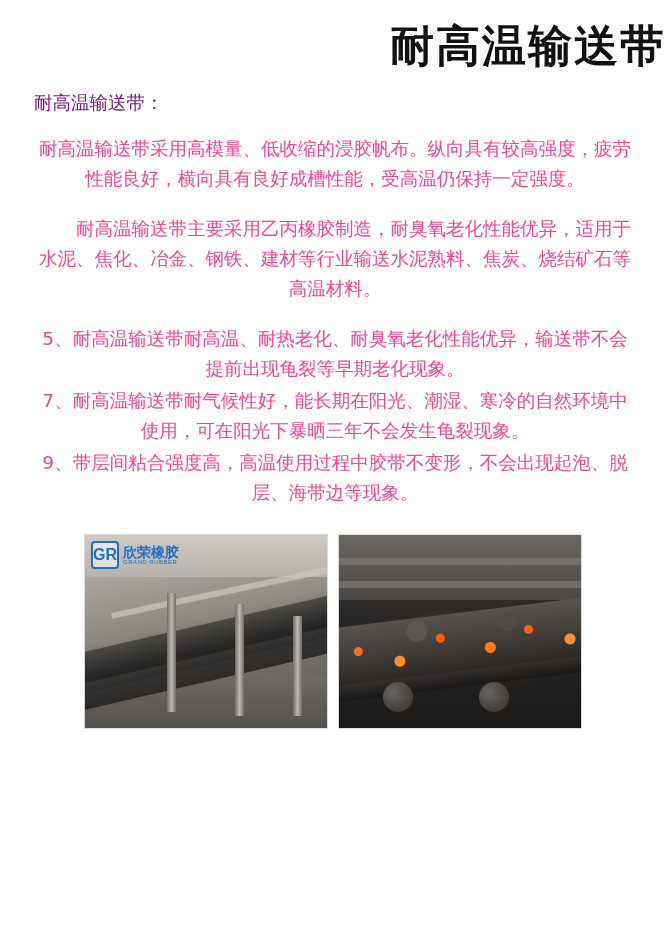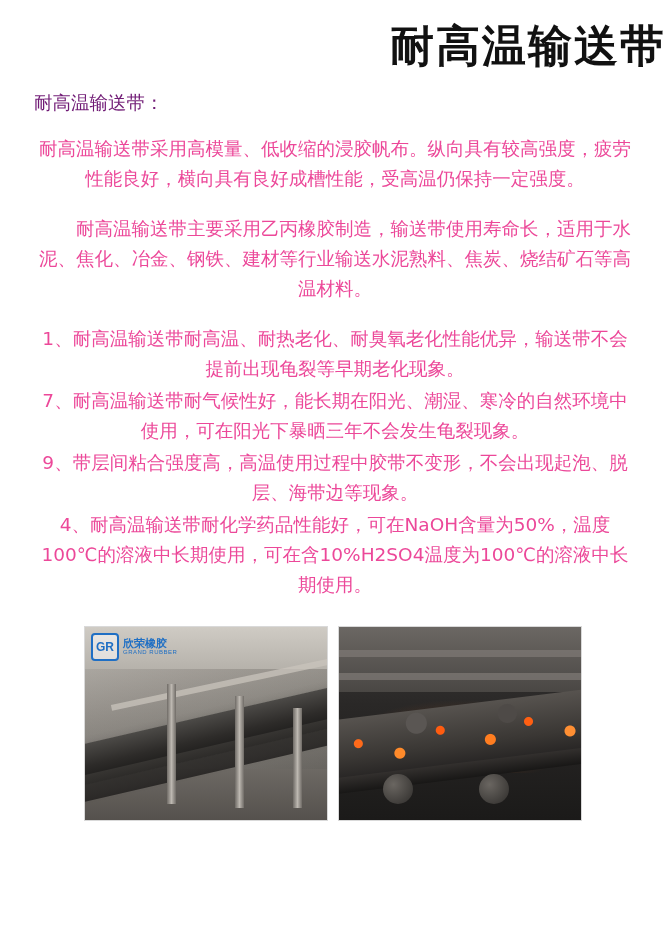--- a/index.html
+++ b/index.html
@@ -134,35 +134,35 @@
     align-items: center;
     gap: 4px;
     background: rgba(255,255,255,0.0);
   }
   .logo .mark {
     width: 24px;
     height: 24px;
     border: 2px solid #1f6fc4;
     border-radius: 4px;
     color: #1f6fc4;
-    font-size: 12px;
+    font-size: 16px;
     font-weight: bold;
     display: flex;
     align-items: center;
     justify-content: center;
     background: rgba(255,255,255,0.55);
     font-family: "Liberation Sans", sans-serif;
   }
   .logo .txt {
     display: flex;
     flex-direction: column;
     line-height: 1;
   }
   .logo .txt .cn {
-    font-size: 11px;
+    font-size: 14px;
     color: #1f6fc4;
     font-weight: bold;
   }
   .logo .txt .en {
     font-size: 6px;
     color: #1f6fc4;
     letter-spacing: 0.5px;
     font-family: "Liberation Sans", sans-serif;
   }
   
@@ -234,27 +234,26 @@
 
 <div class="page">
 
   <h1 class="title">耐高温输送带</h1>
 
   <div class="content">
 
     <div class="heading-line">耐高温输送带：</div>
     <p class="para gap-md">耐高温输送带采用高模量、低收缩的浸胶帆布。纵向具有较高强度，疲劳性能良好，横向具有良好成槽性能，受高温仍保持一定强度。</p>
 
-    <p class="para indent gap-md">耐高温输送带主要采用乙丙橡胶制造，输送带使用寿命长，适用于水泥、焦化、冶金、钢铁、建材等行业输送水泥熟料、焦炭、烧结矿石等高温材料。</p>
+    <p class="para indent gap-md">耐高温输送带主要采用乙丙橡胶制造，耐臭氧老化性能优异，适用于水泥、焦化、冶金、钢铁、建材等行业输送水泥熟料、焦炭、烧结矿石等高温材料。</p>
 
     <div class="features">
-      <p class="para">1、耐高温输送带耐高温、耐热老化、耐臭氧老化性能优异，输送带不会提前出现龟裂等早期老化现象。</p>
+      <p class="para">5、耐高温输送带耐高温、耐热老化、耐臭氧老化性能优异，输送带不会提前出现龟裂等早期老化现象。</p>
       <p class="para">7、耐高温输送带耐气候性好，能长期在阳光、潮湿、寒冷的自然环境中使用，可在阳光下暴晒三年不会发生龟裂现象。</p>
       <p class="para">9、带层间粘合强度高，高温使用过程中胶带不变形，不会出现起泡、脱层、海带边等现象。</p>
-      <p class="para">4、耐高温输送带耐化学药品性能好，可在NaOH含量为50%，温度100℃的溶液中长期使用，可在含10%H2SO4温度为100℃的溶液中长期使用。</p>
     </div>
   </div>
 
   <div class="images">
 
     <div class="photo photo-a">
       <div class="sky"></div>
       <div class="ground"></div>
       <div class="rail"></div>
       <div class="belt"></div>

